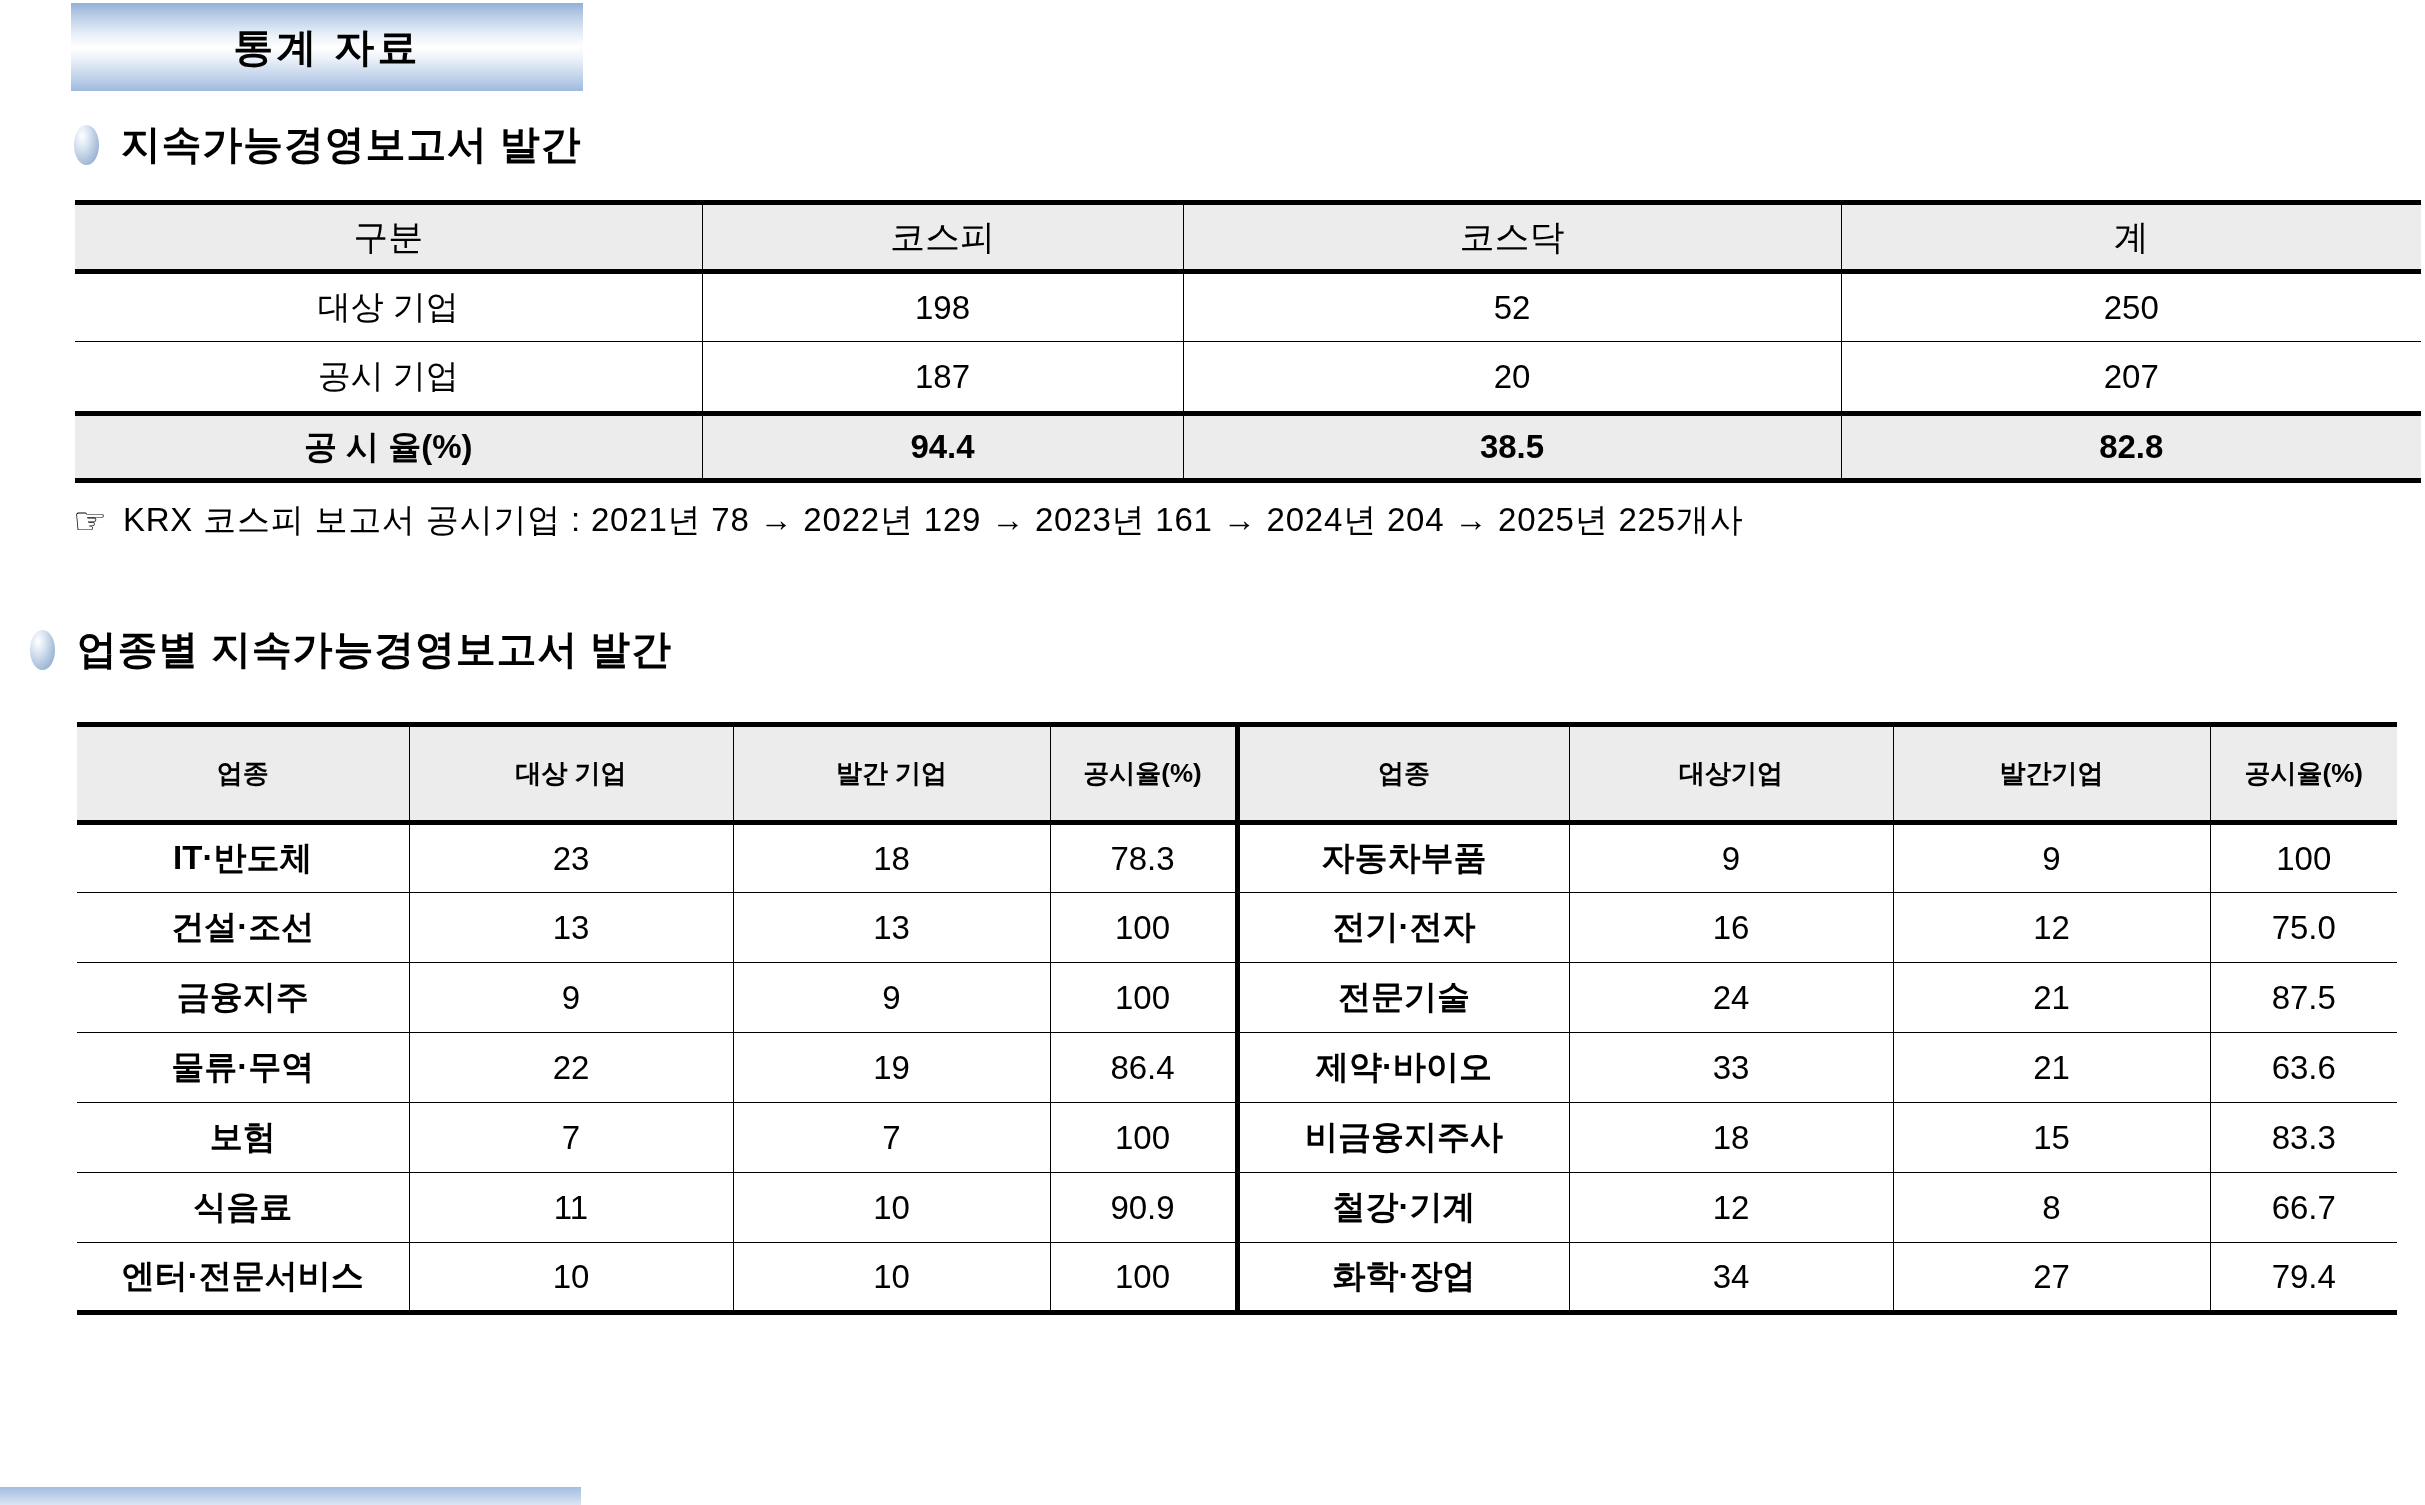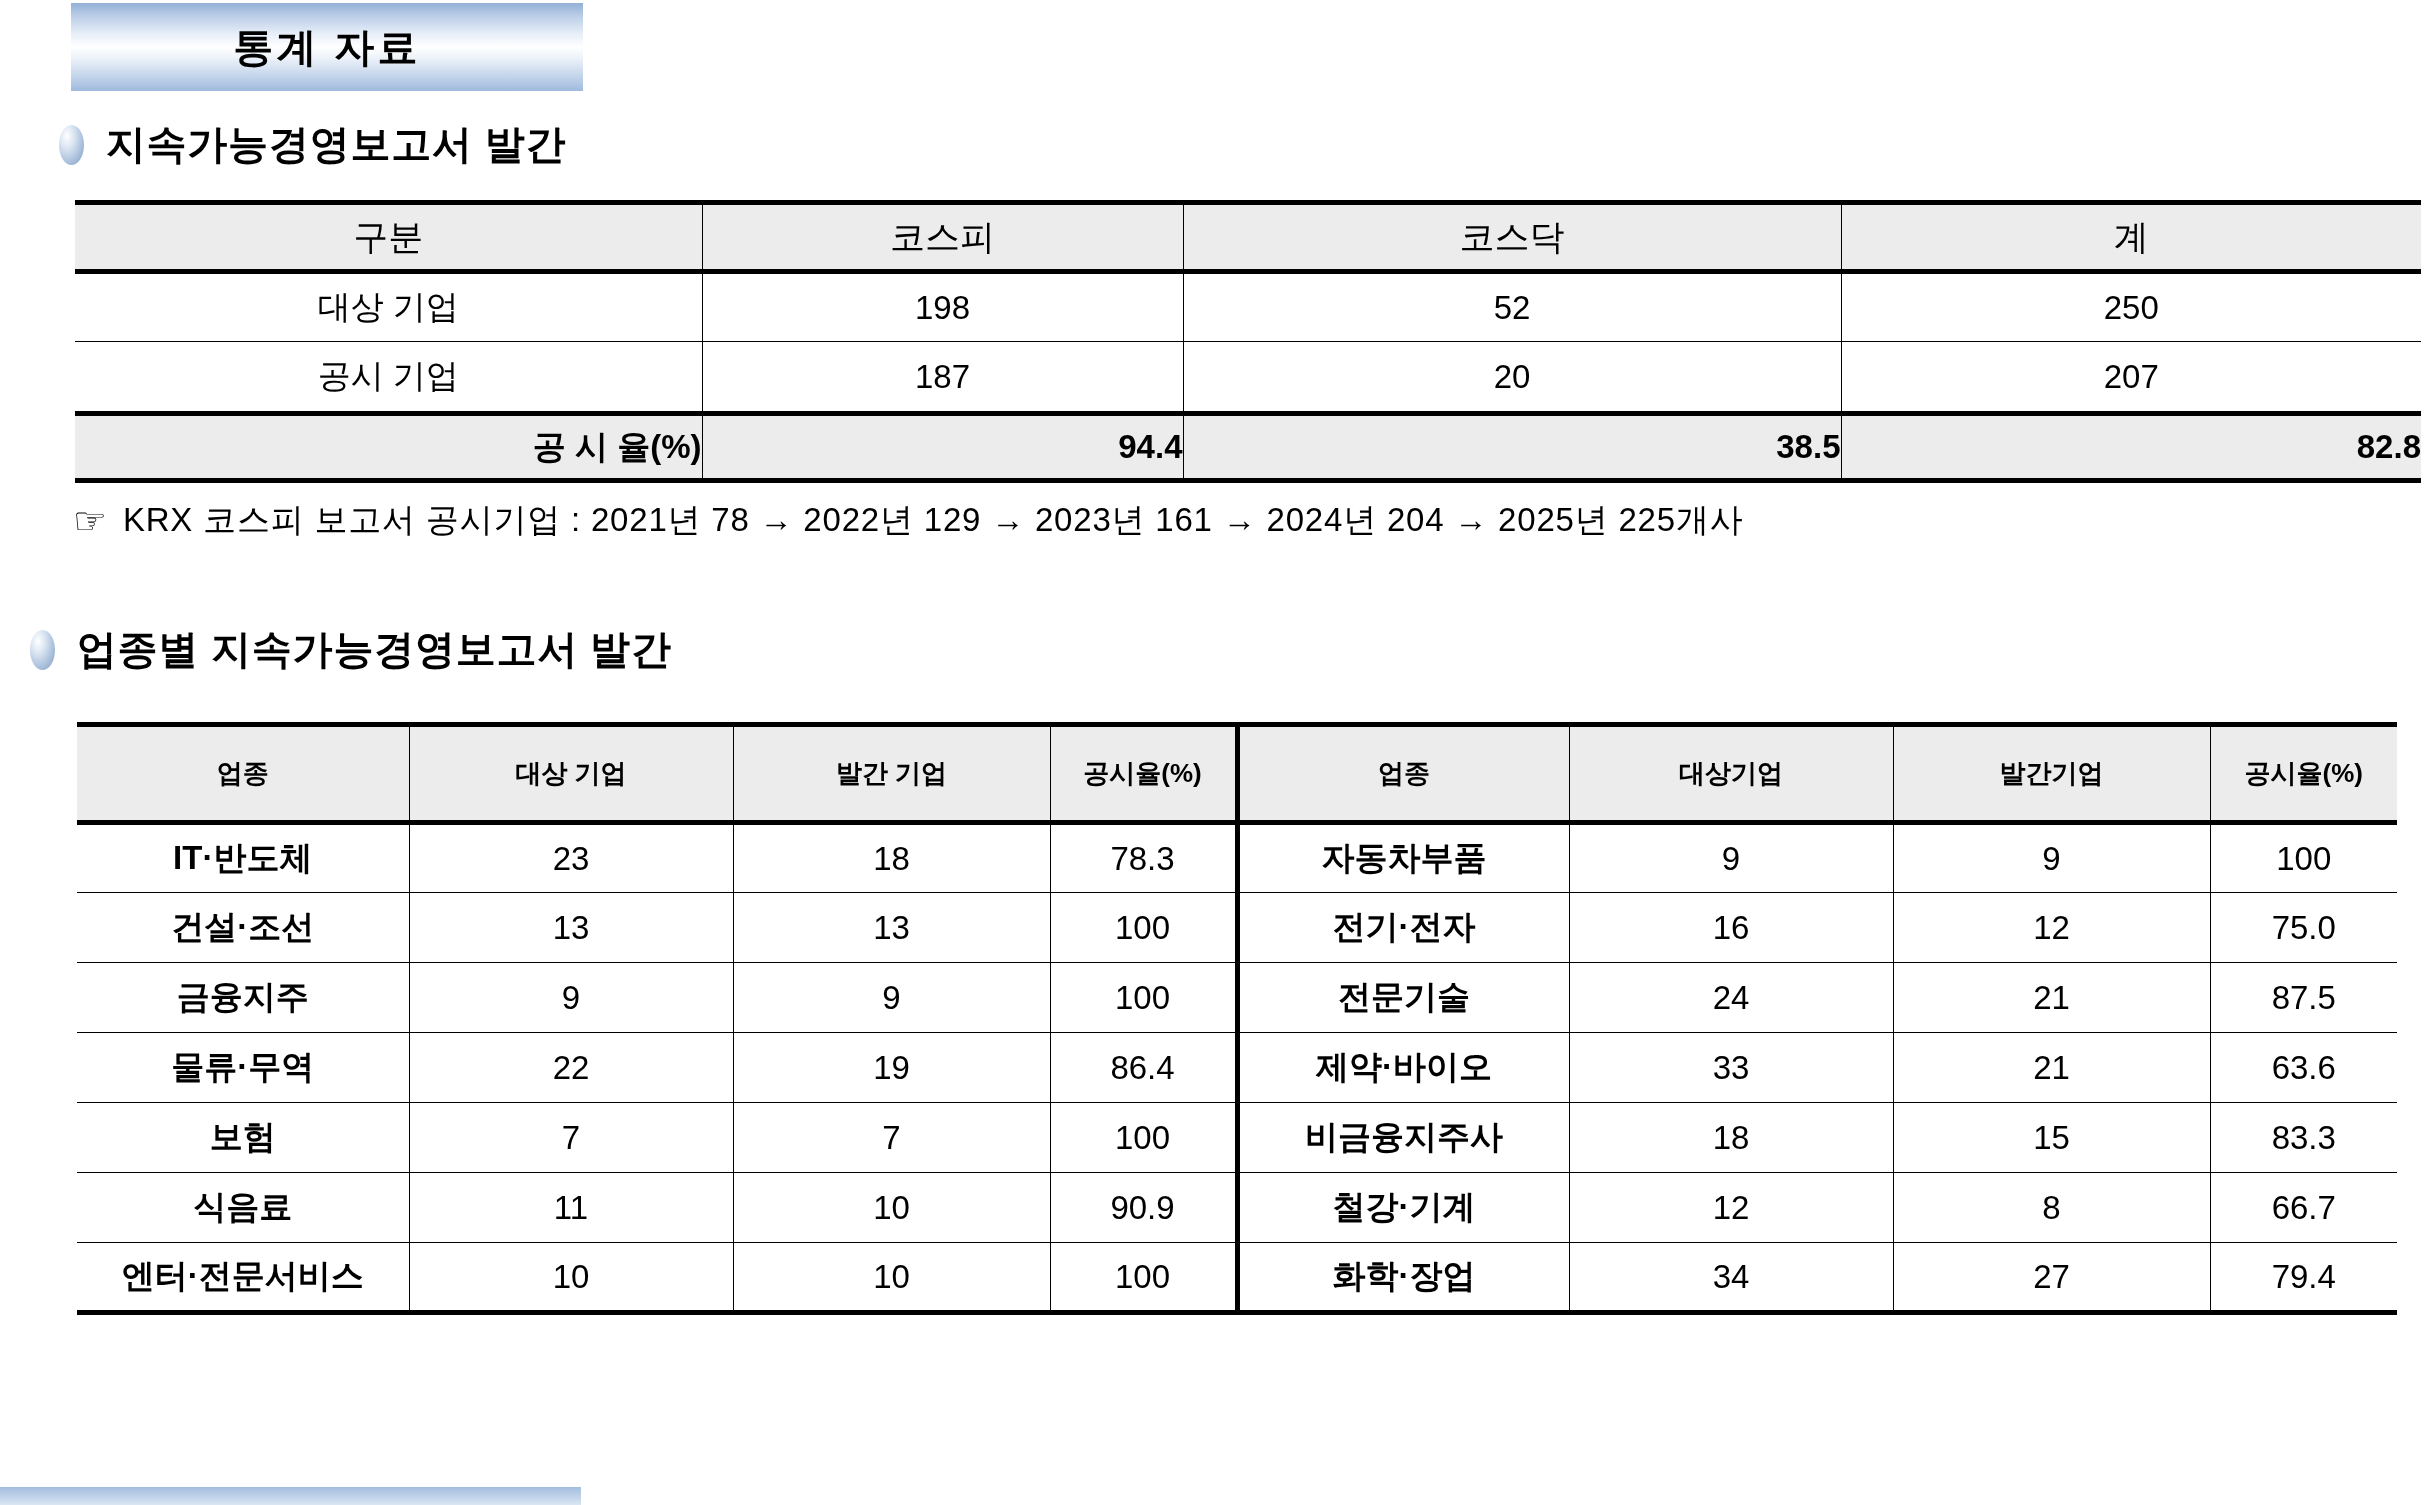--- a/index.html
+++ b/index.html
@@ -25,21 +25,21 @@
   }
   .banner-title {
     font-size: 40px; font-weight: bold; letter-spacing: 3.3px;
   }
 
   
   .heading {
     position: absolute;
     display: flex; align-items: center; gap: 21.7px;
   }
-  .heading-1 { left: 59px; top: 117px; }
+  .heading-1 { left: 74px; top: 117px; }
   .heading-2 { left: 30px; top: 622px; }
   .bullet {
     width: 25px; height: 40px;
     border-radius: 50%;
     background: radial-gradient(ellipse at 32% 28%,
       #ffffff 0%, #dde7f3 28%, #aec3dd 62%, #7f9cc4 100%);
     flex: 0 0 auto;
   }
   .heading-text {
     font-size: 40px; font-weight: bold; letter-spacing: 0.8px;
@@ -65,21 +65,21 @@
   .table-1 th, .table-1 td { border-left: 1.7px solid #000; }
   .table-1 th:first-child, .table-1 td:first-child { border-left: none; }
   .table-1 thead th {
     height: 69px; background: #ececec;
     font-weight: normal; font-size: 35px;
     border-bottom: 5px solid #000;
   }
   .table-1 tr.row-a td { height: 70px; border-bottom: 1.7px solid #000; }
   .table-1 tr.row-b td { height: 72px; border-bottom: 5px solid #000; }
   .table-1 tr.row-sum td {
-    height: 67px; background: #ececec; font-weight: bold; text-align: right;
+    height: 67px; background: #ececec; font-weight: bold;
   }
 
   
   .note {
     position: absolute;
     left: 73px; top: 498px;
     display: flex; align-items: center; gap: 15px;
     font-size: 33px; letter-spacing: 0.8px;
     white-space: nowrap;
   }

